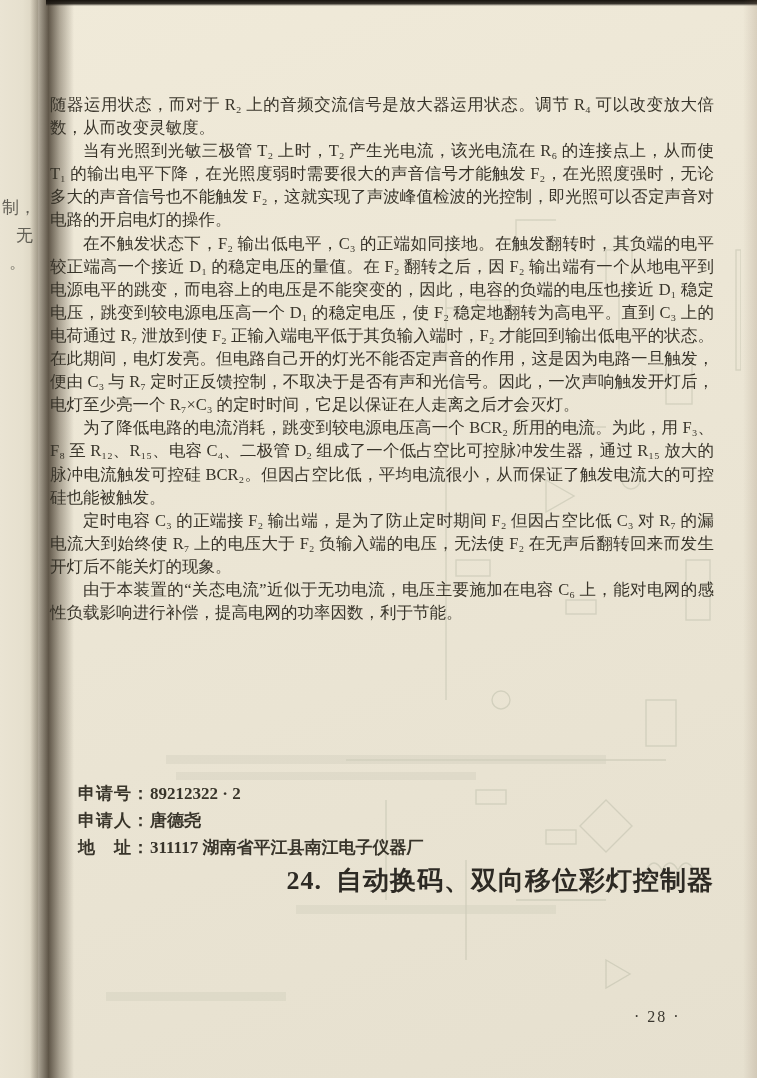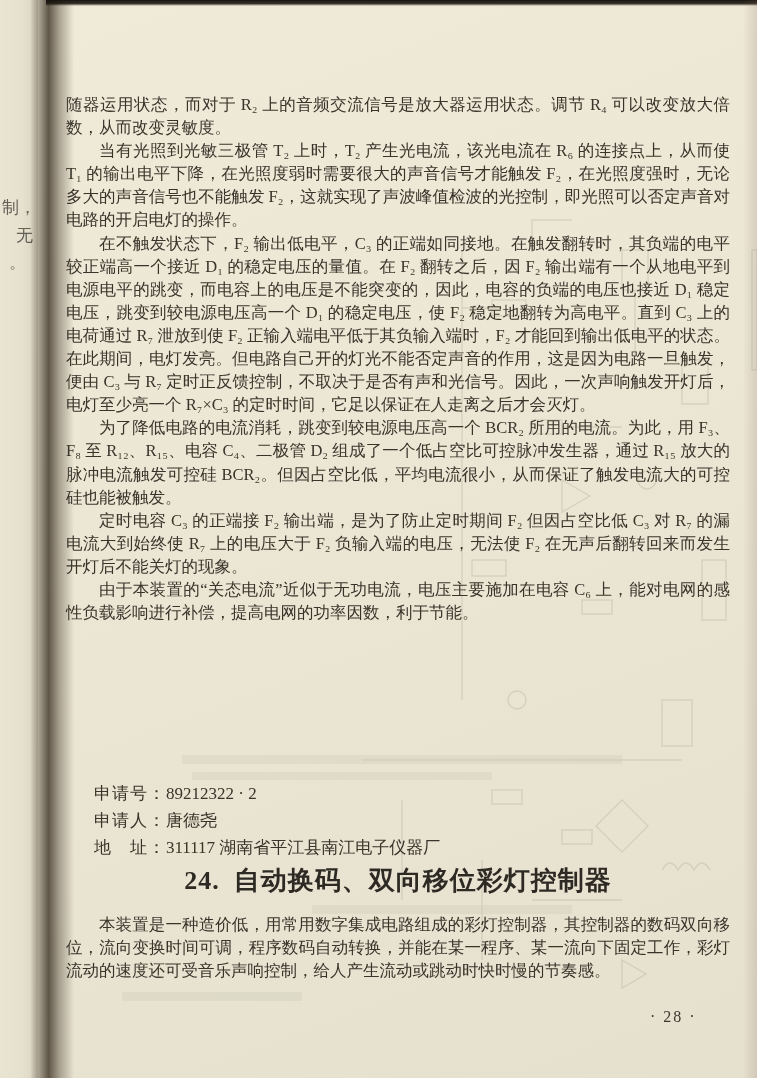--- a/index.html
+++ b/index.html
@@ -20,33 +20,33 @@
   .frag:nth-child(3){left:9px;top:251px;}
   
   .gutter-shadow{position:absolute;left:30px;top:0;width:44px;height:1078px;
         background:linear-gradient(90deg,rgba(56,46,33,0) 0%,rgba(56,46,33,.78) 42%,
                    rgba(66,55,40,.38) 68%,rgba(66,55,40,0) 100%);}
   
   .top-edge{position:absolute;left:46px;top:0;width:711px;height:6px;
         background:linear-gradient(180deg,var(--scan-edge) 0%,rgba(23,19,14,.85) 60%,rgba(23,19,14,0) 100%);}
   .right-edge{position:absolute;right:0;top:0;width:14px;height:1078px;
         background:linear-gradient(270deg,rgba(120,95,75,.18),rgba(120,95,75,0));}
-  .page{position:absolute;left:62px;top:0;width:695px;height:1078px;color:var(--ink);}
+  .page{position:absolute;left:46px;top:0;width:695px;height:1078px;color:var(--ink);}
   
   .bleed{position:absolute;left:0;top:0;width:695px;height:1078px;opacity:.28;
         filter:blur(.6px);pointer-events:none;}
   .body-block{position:absolute;left:4px;top:93px;width:664px;
         font-size:16.5px;line-height:23.1px;text-align:justify;color:var(--ink);
         text-justify:inter-ideograph;}
   .para{margin:0;text-indent:2em;}
   .para.no-indent{text-indent:0;}
-  .info-block{position:absolute;left:32px;top:780px;font-size:17px;line-height:27px;color:var(--ink);}
+  .info-block{position:absolute;left:32px;top:780px;font-size:17px;line-height:27px;color:var(--ink);font-weight:bold;}
   .info-line{white-space:nowrap;}
   .info-label{letter-spacing:1px;}
-  .heading{position:absolute;left:4px;top:863px;width:664px;margin:0;text-align:center;
+  .heading{position:absolute;left:4px;top:863px;width:664px;margin:0;text-align:right;
         font-family:"Liberation Sans","DejaVu Sans",sans-serif;font-size:26px;font-weight:700;
         color:var(--heading-ink);letter-spacing:1px;}
   .heading .num{margin-right:14px;font-family:"Liberation Serif","DejaVu Serif",serif;}
   .intro-block{position:absolute;left:4px;top:913px;width:664px;font-size:16.5px;
         line-height:23.1px;text-align:justify;color:var(--ink);}
   .pageno{position:absolute;left:588px;top:1008px;font-size:16px;letter-spacing:2px;color:#3a372f;}
 </style>
 </head>
 <body>
 
@@ -108,20 +108,17 @@
     <div class="info-block" id="info">
         <div class="info-line"><span class="info-label">申请号：</span><span>89212322 · 2</span></div>
         <div class="info-line"><span class="info-label">申请人：</span><span>唐德尧</span></div>
         <div class="info-line"><span class="info-label">地　址：</span><span>311117 湖南省平江县南江电子仪器厂</span></div>
       </div>
 
     <h2 class="heading">
       <span class="num">24.</span><span>自动换码、双向移位彩灯控制器</span>
     </h2>
 
-    <div class="intro-block">
-      <p class="para">本装置是一种造价低，用常用数字集成电路组成的彩灯控制器，其控制器的数码双向移位，流向变换时间可调，程序数码自动转换，并能在某一程序、某一流向下固定工作，彩灯流动的速度还可受音乐声响控制，给人产生流动或跳动时快时慢的节奏感。</p>
-    </div>
 
     <div class="pageno">· 28 ·</div>
 
   </div>
 </div>
 
 </body></html>

